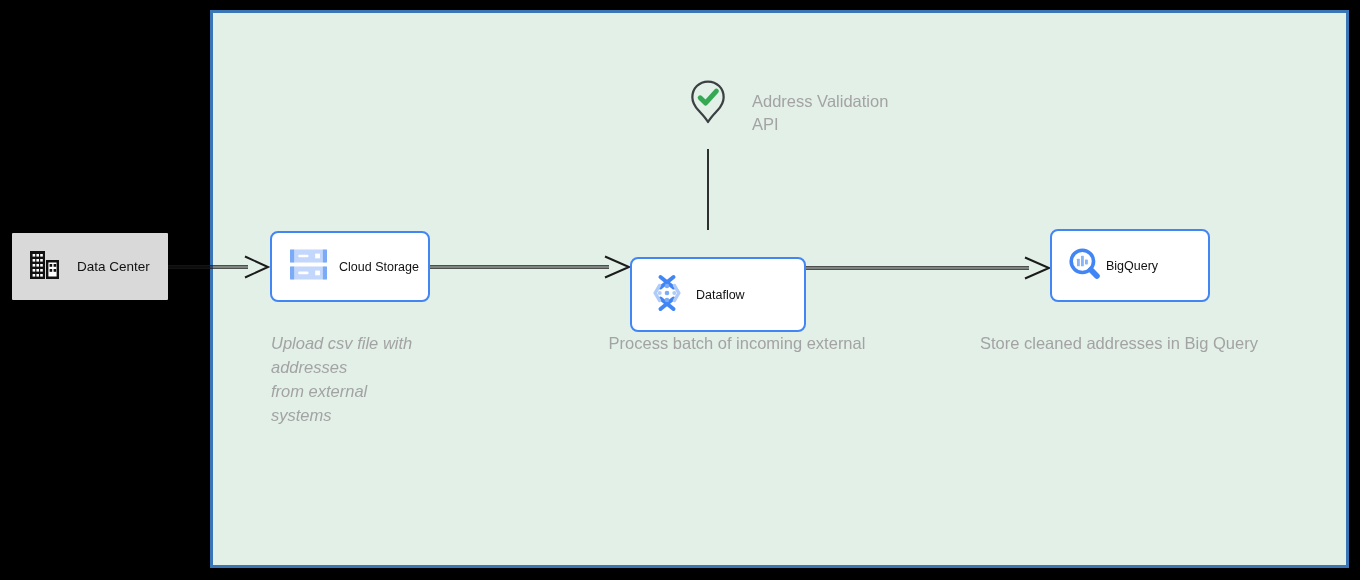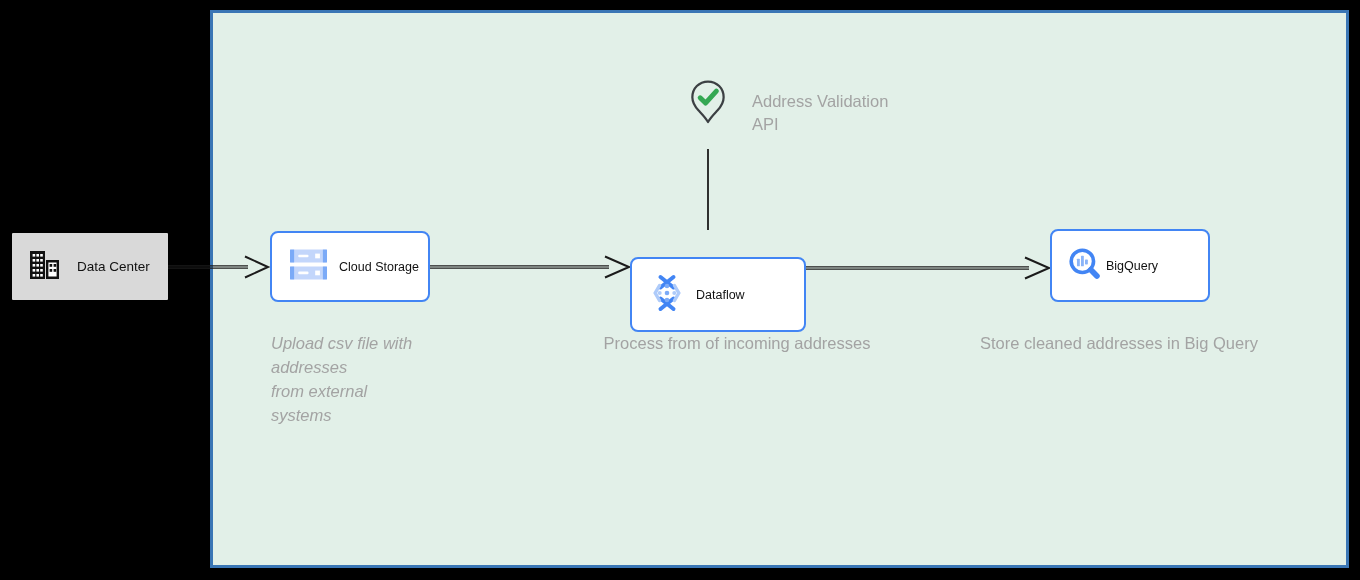--- a/index.html
+++ b/index.html
@@ -172,14 +172,14 @@
     <path d="M10 16.5 L14.8 21.3 L24.5 10.5" fill="none" stroke="#34a853" stroke-width="4.4" stroke-linecap="round" stroke-linejoin="round"></path>
   </svg>
 </div>
 <div class="note note-av">Address Validation
 API</div>
 
 <div class="note note-upload">Upload csv file with
 addresses
 from external
 systems</div>
-<div class="note note-process">Process from of incoming addresses</div>
+<div class="note note-process">Process batch of incoming external</div>
 <div class="note note-store">Store cleaned addresses in Big Query</div>
 
 </body></html>

